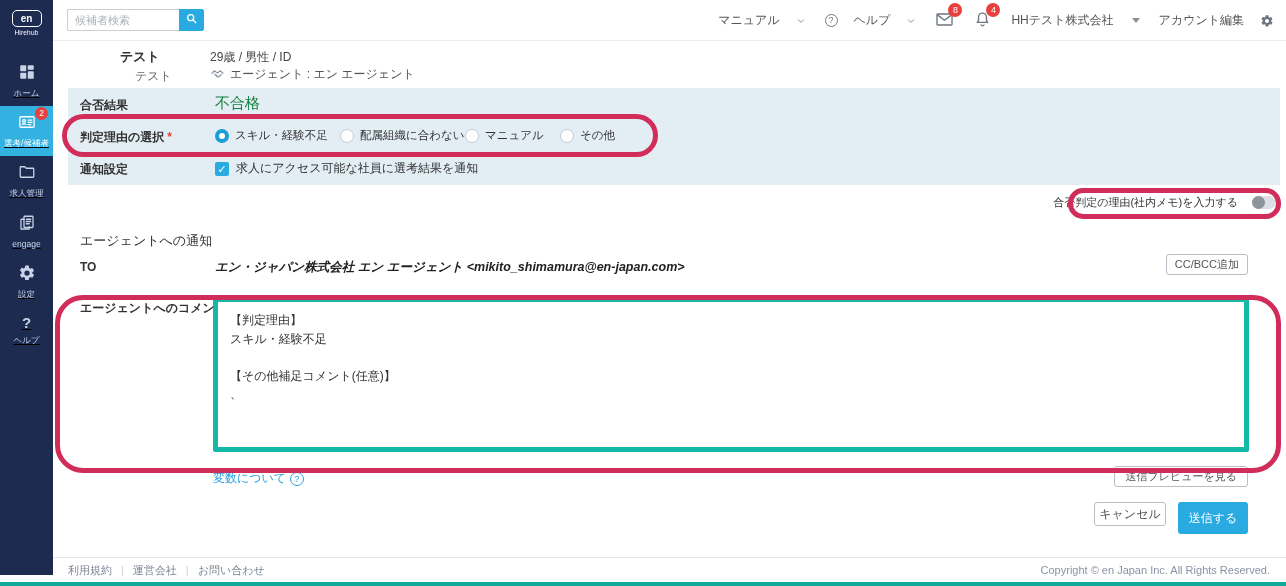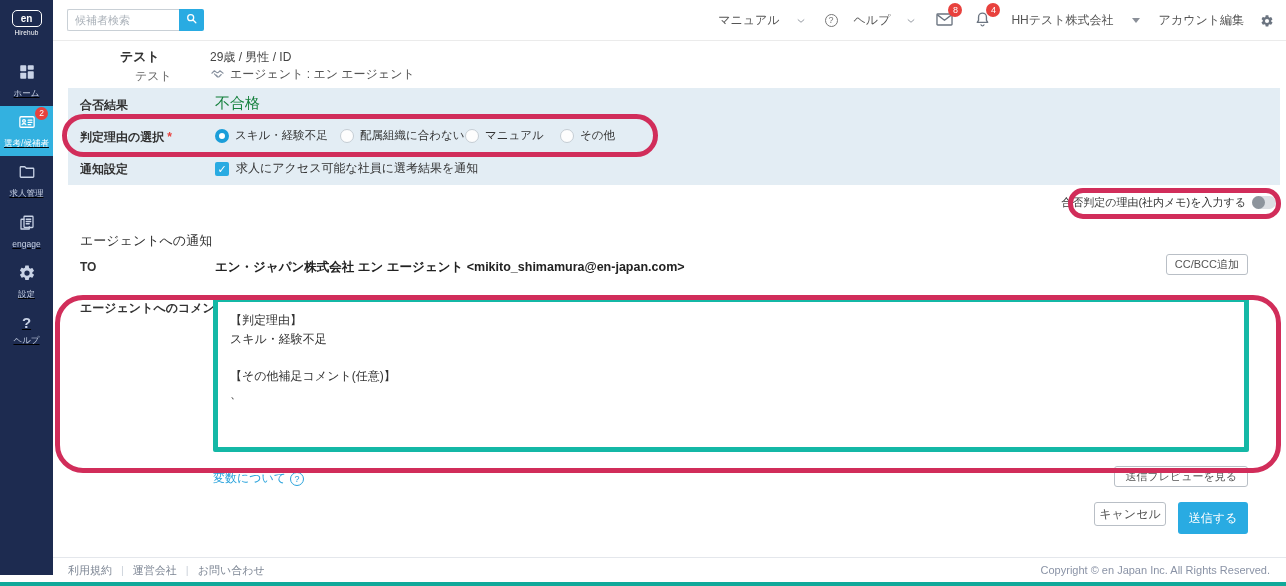--- a/index.html
+++ b/index.html
@@ -52,27 +52,27 @@
   .radio-row { position:absolute; left:162px; top:40px; display:flex; align-items:center; }
   .radio-opt { display:flex; align-items:center; gap:6px; cursor:pointer; }
   .radio-opt .radio-circle { width:14px; height:14px; border-radius:50%; background:#fdfdfd; border:1px solid #c5cdd4; flex:none; }
   .radio-opt.checked .radio-circle { border:4px solid #1b9ed9; background:#fff; }
   .radio-opt .rlbl { font-size:11.5px; color:#333; white-space:nowrap; }
   .w1 { width:125px; } .w2 { width:125px; } .w3 { width:95px; }
   .checkbox-row { position:absolute; left:162px; top:72px; display:flex; align-items:center; gap:7px; cursor:pointer; }
   .checkbox { width:14px; height:14px; background:#29abe2; border-radius:2px; color:#fff; font-size:11px; line-height:14px; text-align:center; flex:none; }
   .checkbox-label { font-size:12px; color:#333; white-space:nowrap; }
 
-  .toggle-row { position:absolute; right:10px; top:107px; display:flex; align-items:center; gap:6px; }
+  .toggle-row { position:absolute; right:10px; top:107px; display:flex; align-items:center; gap:14px; }
   .toggle-label { font-size:11px; color:#333; white-space:nowrap; }
   .toggle { width:24px; height:13px; border-radius:7px; background:#dcdfe3; position:relative; cursor:pointer; flex:none; }
   .toggle-knob { position:absolute; left:0; top:0; width:13px; height:13px; border-radius:50%; background:#8d949c; }
 
   .section-title { position:absolute; left:27px; top:144px; font-size:13px; color:#333; }
-  .to-value { position:absolute; left:162px; top:171px; font-size:12.5px; font-weight:bold; color:#222; white-space:nowrap; }
+  .to-value { position:absolute; left:162px; top:171px; font-size:12.5px; font-weight:bold; color:#222; white-space:nowrap;font-style:italic; }
   .ccbcc-btn { position:absolute; right:38px; top:166px; height:21px; padding:0 8px; background:#fff; border:1px solid #b9bfc6; border-radius:3px; font-size:11px; color:#555; cursor:pointer; font-family:inherit; }
   .comment-area { position:absolute; left:160px; top:209px; width:1036px; height:155px; border:5px solid #14b8a6; border-radius:2px; padding:9px 12px; font-size:12px; line-height:1.55; color:#333; resize:none; font-family:inherit; outline:none; }
   .vars-link { position:absolute; left:160px; top:382px; display:flex; gap:4px; align-items:center; font-size:12px; color:#2aa3dc; cursor:pointer; }
   .vars-link .qcircle { border-color:#2aa3dc; color:#2aa3dc; width:14px; height:14px; line-height:12px; }
   .preview-btn { position:absolute; right:38px; top:378px; height:21px; padding:0 10px; background:#fff; border:1px solid #b9bfc6; border-radius:3px; font-size:11px; color:#555; cursor:pointer; font-family:inherit; }
   .cancel-btn { position:absolute; left:1041px; top:414px; width:72px; height:24px; background:#fff; border:1px solid #b9bfc6; border-radius:3px; font-size:12px; color:#555; cursor:pointer; font-family:inherit; }
   .submit-btn { position:absolute; right:38px; top:414px; width:70px; height:32px; background:#29abe2; border:none; border-radius:3px; font-size:12px; color:#fff; cursor:pointer; font-family:inherit; }
 
   
   .footer { position:absolute; left:53px; top:557px; width:1233px; height:25px; border-top:1px solid #e4e7ec; font-size:11px; color:#7d8694; display:flex; align-items:center; justify-content:space-between; padding:0 16px 0 15px; background:#fff; z-index:2; }

